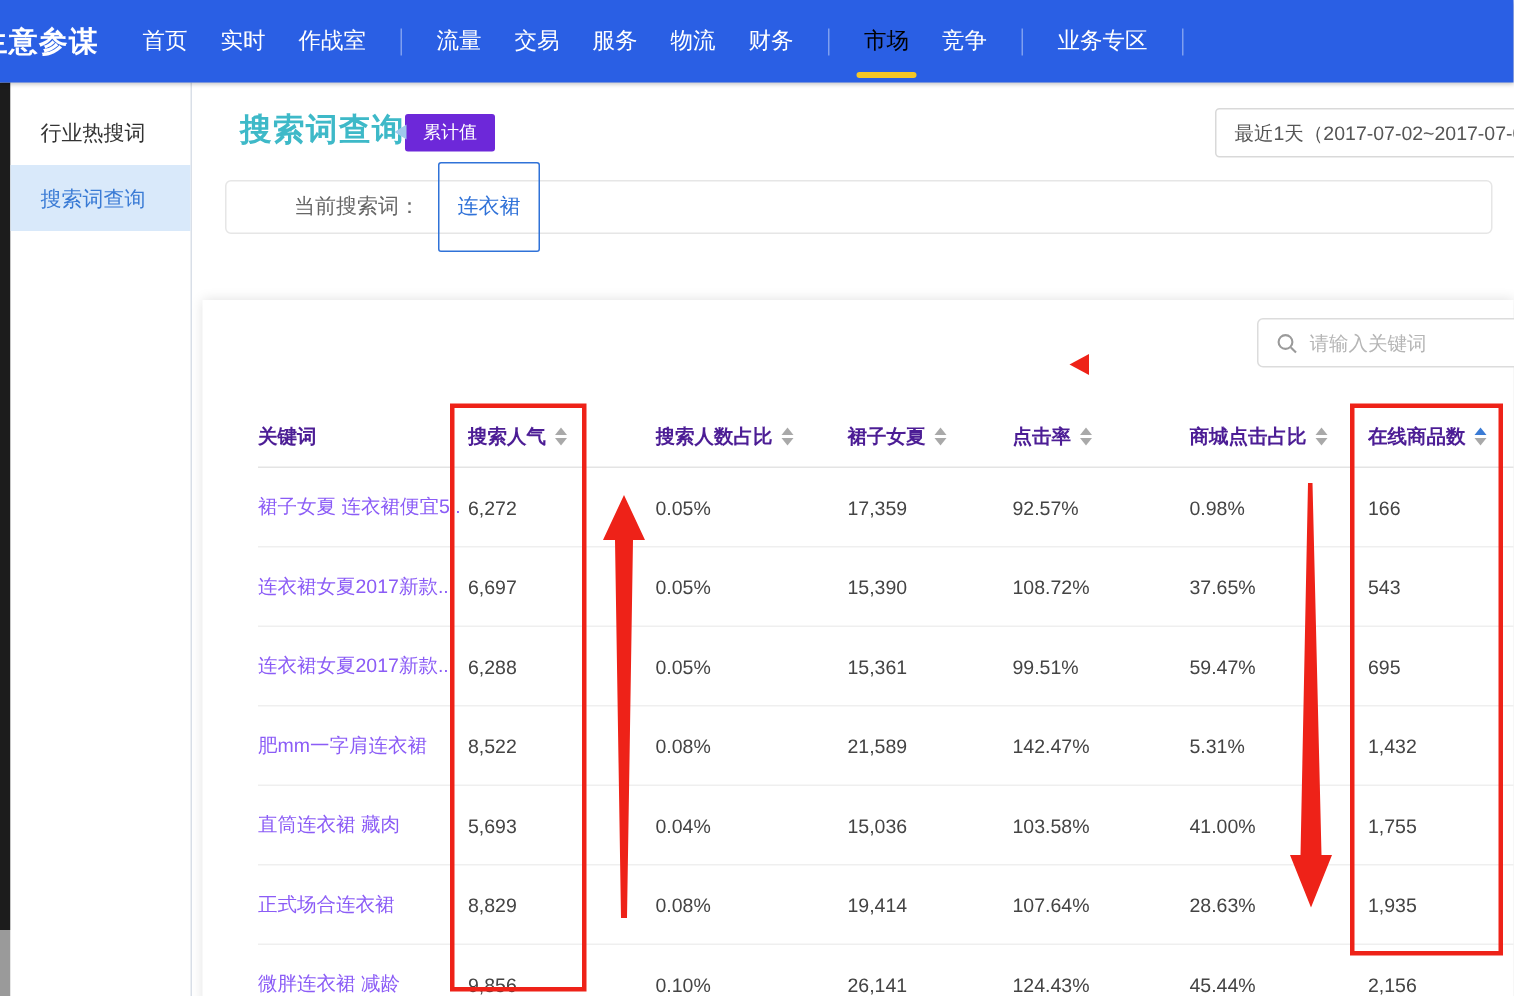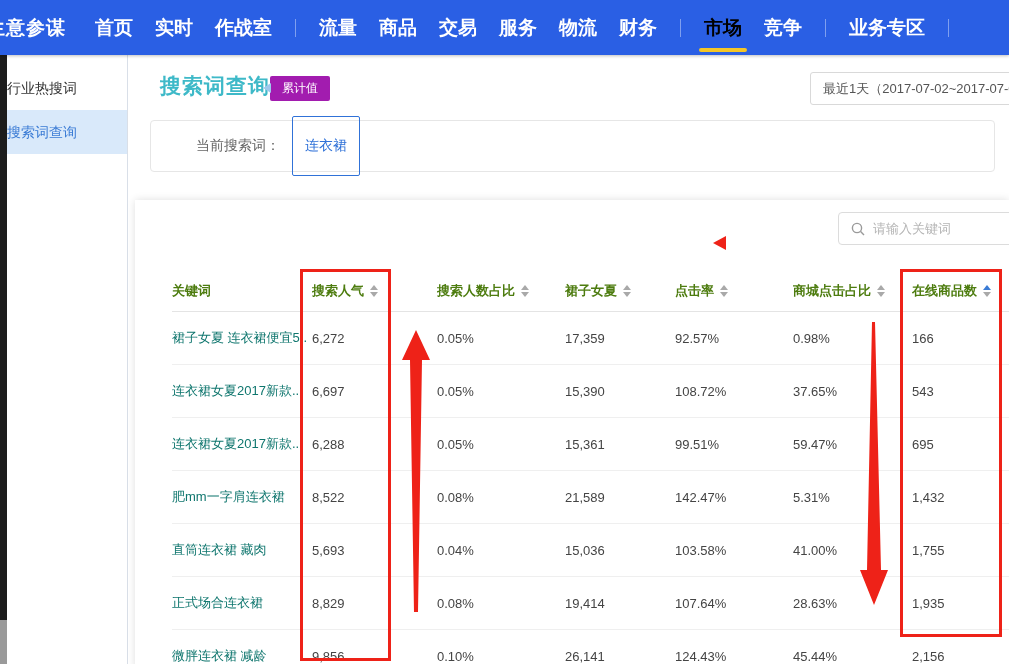--- a/index.html
+++ b/index.html
@@ -5,53 +5,53 @@
   * { margin:0; padding:0; box-sizing:border-box; }
   html,body { width:1009px; height:664px; overflow:hidden; background:#fff;
     font-family:"Liberation Sans","DejaVu Sans",sans-serif; }
 
   
   .nav { position:absolute; left:0; top:0; width:1009px; height:55px;
     background:#2a5fe4; display:flex; align-items:center; color:#fff;
     box-shadow:0 1px 3px rgba(0,0,0,.25); z-index:5; }
   .nav .logo { font-size:19px; font-weight:bold; margin-left:-14px; margin-right:18px;
     white-space:nowrap; letter-spacing:1px; }
-  .nav-item { font-size:19px; font-weight:bold; padding:0 11px; height:55px;
+  .nav-item { font-size:15px; font-weight:normal; padding:0 11px; height:55px;
     line-height:55px; position:relative; cursor:pointer; white-space:nowrap; }
   .nav-item.active { color:#000000; }
   .nav-item.active::after { content:""; position:absolute; left:6px; right:6px;
     bottom:3px; height:4px; background:#f5c626; border-radius:2px; }
   .nav-div { width:1px; height:18px; background:rgba(255,255,255,.4); margin:0 12px; }
 
   
   .edge-strip { position:absolute; left:0; top:55px; width:7px; height:565px; background:#1c1c1c; }
   .edge-strip-bottom { position:absolute; left:0; top:620px; width:7px; height:44px; background:#9a9a9a; }
 
   
   .sidebar { position:absolute; left:7px; top:55px; width:121px; height:609px;
     background:#fff; border-right:1px solid #d9dfe8; }
-  .side-item { height:44px; line-height:44px; font-size:14px;
+  .side-item { height:44px; line-height:44px; padding-left:20px; font-size:14px;
     color:#333; cursor:pointer; white-space:nowrap; }
   .side-item:first-child { margin-top:11px; }
   .side-item.active { background:#d9e9fa; color:#3a7bd5; }
 
   
   .page-title { position:absolute; left:160px; top:72px; font-size:21px;
     font-weight:bold; color:#3eb9c8; letter-spacing:1px; }
-  .badge { position:absolute; left:270px; top:76px; background:#a21caf; color:#fff;
+  .badge { position:absolute; left:270px; top:76px; background:#6d28d9; color:#fff;
     font-size:12px; padding:4px 12px; border-radius:2px; }
   .badge::before { content:""; position:absolute; left:-7px; top:7px; width:0; height:0;
     border-top:5px solid transparent; border-bottom:5px solid transparent;
     border-right:8px solid #9ec8ec; }
   .date-box { position:absolute; left:810px; top:72px; width:245px; height:33px;
     border:1px solid #d9d9d9; border-radius:3px; line-height:31px; padding-left:12px;
     font-size:13px; color:#555; background:#fff; white-space:nowrap; cursor:pointer; }
 
   
-  .cur-card { position:absolute; left:150px; top:120px; width:845px; height:52px;
+  .cur-card { position:absolute; left:150px; top:120px; width:845px; height:36px;
     border:1px solid #e6e6e6; border-radius:4px; display:flex; align-items:center; }
   .cur-label { margin-left:45px; font-size:14px; color:#666; }
   .term-chip { margin-left:12px; border:1px solid #3072d8; color:#3072d8;
     font-size:14px; padding:20px 12px; border-radius:2px; cursor:pointer; }
 
   
   .table-card { position:absolute; left:135px; top:200px; width:874px; height:470px;
     background:#fff; box-shadow:0 0 8px rgba(0,0,0,.13); }
   .search-box { position:absolute; left:703px; top:12px; width:290px; height:33px;
     border:1px solid #dcdcdc; border-radius:4px; display:flex; align-items:center;
@@ -61,22 +61,22 @@
     margin-left:8px; width:200px; font-family:inherit; }
   .search-box input::placeholder { color:#b5b5b5; }
 
   .grid { position:absolute; left:0; top:70px; width:874px; padding-left:37px; }
   .trow, .thead { display:grid;
     grid-template-columns:140px 125px 128px 110px 118px 119px 97px;
     align-items:center; }
   .thead { height:42px; border-bottom:1px solid #e4e4e4; }
   .trow { height:53px; border-bottom:1px solid #efefef; }
   .cell { font-size:13px; color:#444; white-space:nowrap; overflow:hidden; }
-  .th { font-size:13px; font-weight:bold; color:#4d7c0f; display:flex; align-items:center; }
-  .kw { color:#0f766e; cursor:pointer; }
+  .th { font-size:13px; font-weight:bold; color:#4c1d95; display:flex; align-items:center; }
+  .kw { color:#8b5cf6; cursor:pointer; }
 
   .sort { display:inline-flex; flex-direction:column; margin-left:6px; cursor:pointer; }
   .sort i { display:block; width:0; height:0; border-left:4px solid transparent;
     border-right:4px solid transparent; }
   .sort .up { border-bottom:5px solid #a9a9a9; margin-bottom:2px; }
   .sort .down { border-top:5px solid #a9a9a9; }
   .sort.asc .up { border-bottom-color:#3a7bd5; }
 
   
   .ann { position:absolute; pointer-events:none; z-index:9; }
@@ -87,21 +87,20 @@
 </head>
 <body>
 
 <div class="nav">
   <div class="logo">生意参谋</div>
   <div class="nav-item">首页</div>
   <div class="nav-item">实时</div>
   <div class="nav-item">作战室</div>
   <div class="nav-div"></div>
   <div class="nav-item">流量</div>
-  <div class="nav-item">商品</div>
   <div class="nav-item">交易</div>
   <div class="nav-item">服务</div>
   <div class="nav-item">物流</div>
   <div class="nav-item">财务</div>
   <div class="nav-div"></div>
   <div class="nav-item active">市场</div>
   <div class="nav-item">竞争</div>
   <div class="nav-div"></div>
   <div class="nav-item">业务专区</div>
   <div class="nav-div"></div>

